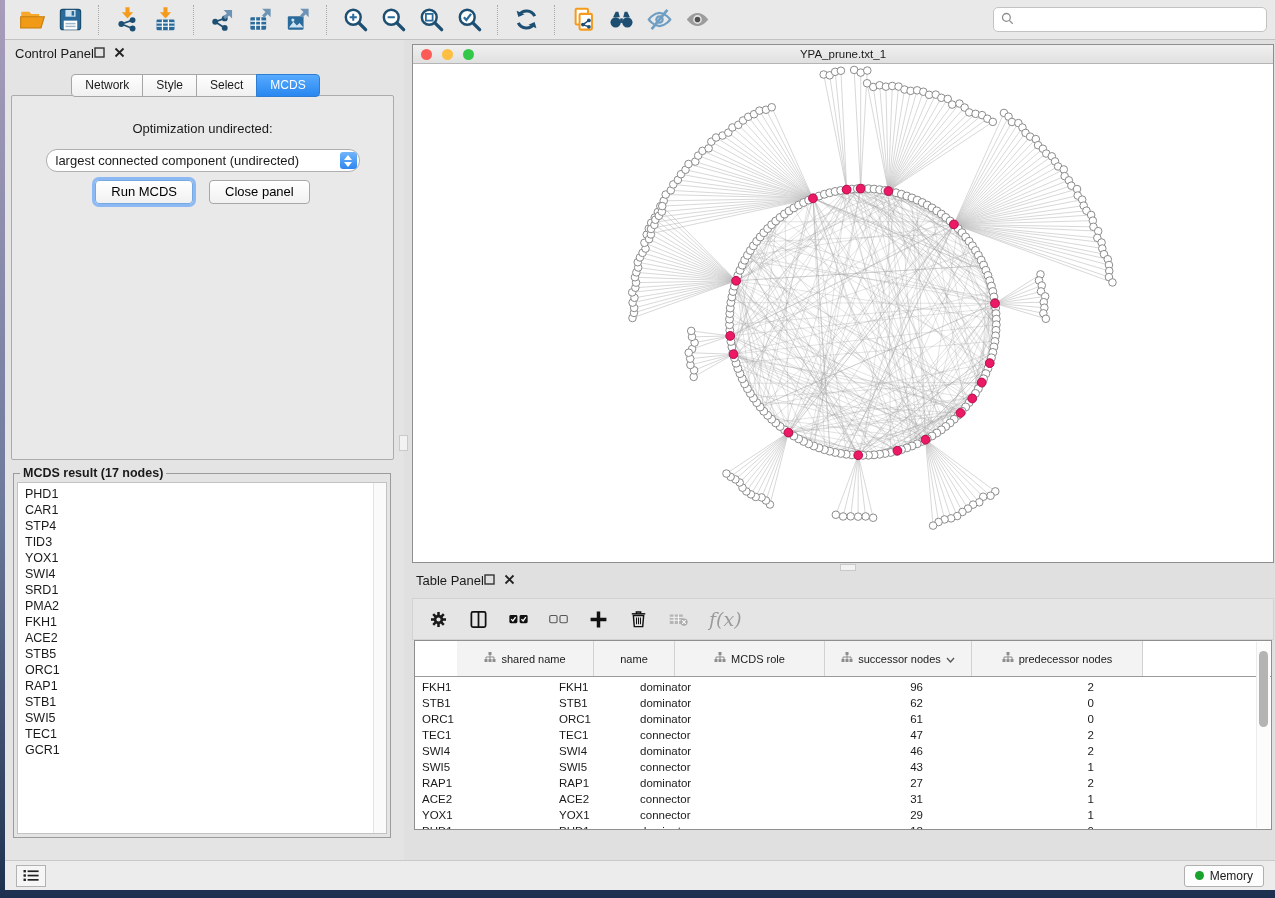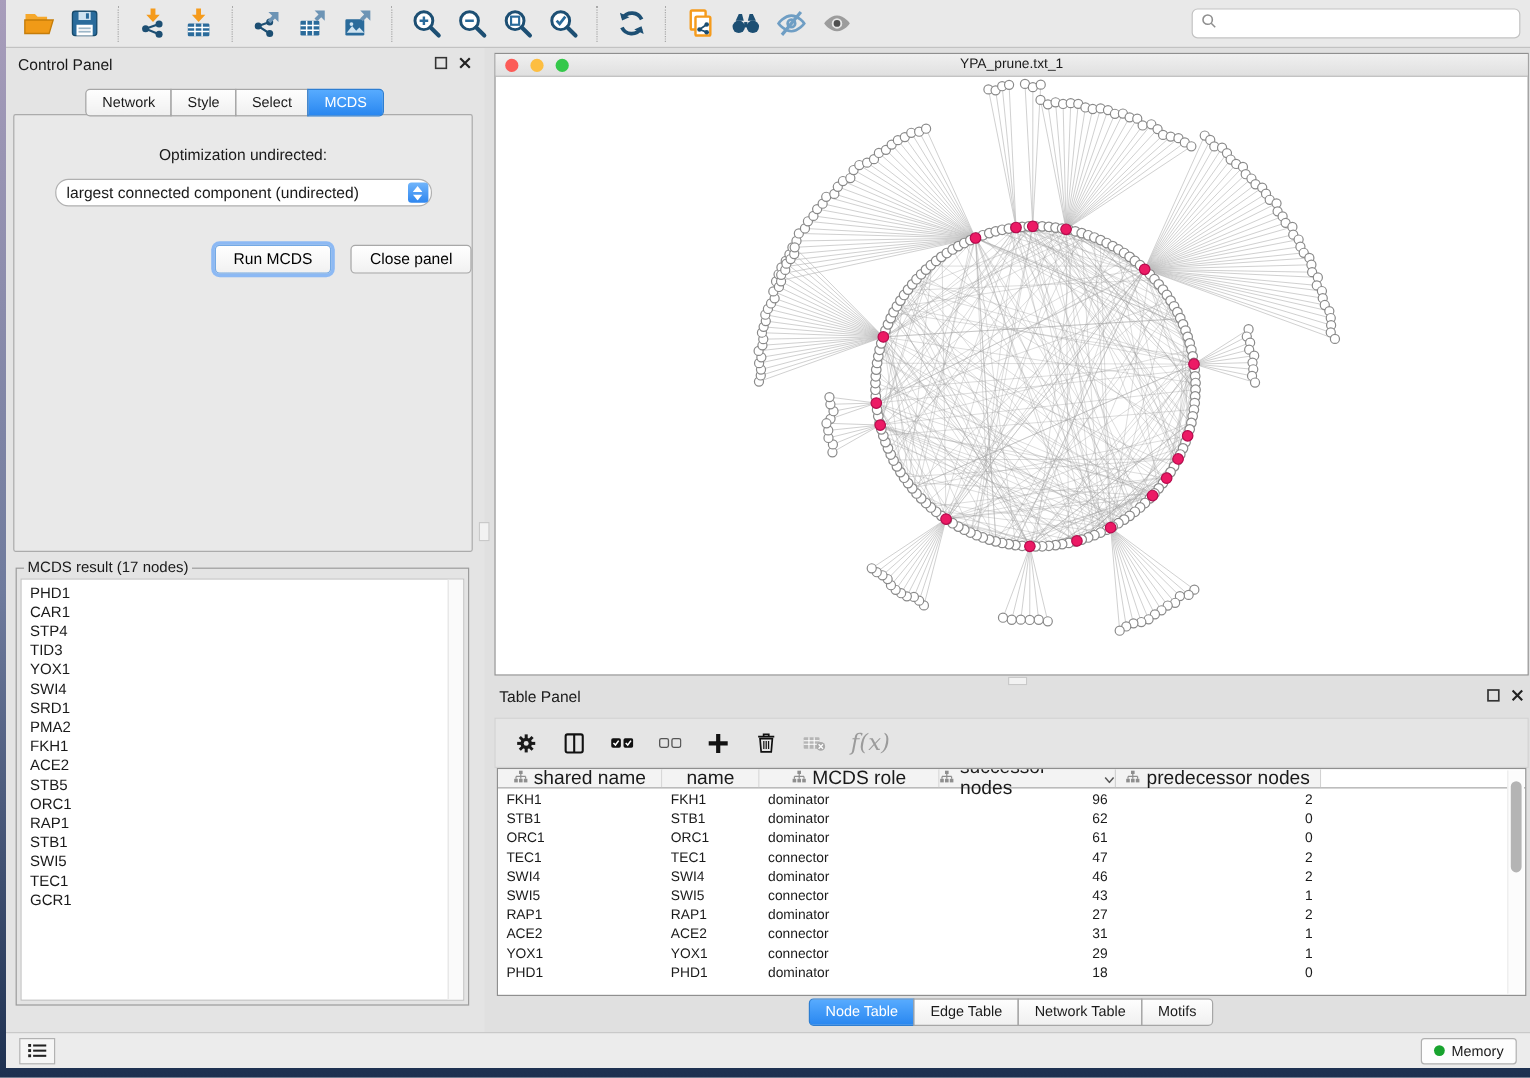--- a/index.html
+++ b/index.html
@@ -20,46 +20,46 @@
   .search-box { margin-left:auto; width:274px; height:25px; background:#fff; border:1px solid #c3c3c3;
     border-radius:5px; display:flex; align-items:center; padding:0 7px; gap:5px; }
   .search-box input { border:none; outline:none; flex:1; font-size:12px; background:transparent;
     font-family:"Liberation Sans",sans-serif; }
 
   
   .main { position:absolute; top:40px; left:0; right:0; bottom:30px; }
 
   
   .control-panel { position:absolute; left:0; top:0; width:398px; bottom:0; background:#e4e4e4; }
-  .panel-hdr { height:26px; display:flex; align-items:center; justify-content:space-between;
+  .panel-hdr { height:26px; display:flex; align-items:center; justify-content:flex-start;
     padding:0 10px; font-size:13px; }
   .panel-btns { display:flex; gap:9px; align-items:center; }
   .panel-btns svg { width:11px; height:11px; }
   .cp-tabs { position:absolute; top:34px; left:0; right:16px; display:flex; justify-content:center; z-index:2; }
   .tab { padding:3px 13px 4px; font-size:12px; background:linear-gradient(#fefefe,#f0f0f0);
     border:1px solid #a6a6a6; margin-left:-1px; color:#1a1a1a; cursor:default; }
   .tab:first-child { border-radius:4px 0 0 4px; }
   .tab:last-child  { border-radius:0 4px 4px 0; }
   .tab.selected { background:linear-gradient(#57abff,#2987f0); color:#fff; border-color:#2d7ed2; }
   .cp-box { position:absolute; left:6px; right:9px; top:55px; height:365px; background:#e9e9e9;
     border:1px solid #ababab; border-radius:2px; }
   .opt-label { text-align:center; margin-top:25px; font-size:13px; }
   .criterion { margin:13px auto 0; width:314px; height:23px; background:#fff; border:1px solid #b0b0b0;
     border-radius:11px; display:flex; align-items:center; font-size:13px; padding-left:9px; position:relative; }
   .stepper { position:absolute; right:2px; top:2px; bottom:2px; width:17px; border-radius:3px;
     background:linear-gradient(#71b5fb,#2e86ef); display:flex; flex-direction:column;
     align-items:center; justify-content:center; gap:2px; }
   .stepper svg { width:8px; height:5px; }
-  .btn-row { display:flex; justify-content:flex-end; gap:16px; margin-top:32px; }
+  .btn-row { display:flex; justify-content:center; gap:16px; margin-top:8px; }
   .btn { background:linear-gradient(#ffffff,#f1f1f1); border:1px solid #a8a8a8; border-radius:4px;
     font-size:13px; padding:3px 15px 4px; font-family:"Liberation Sans",sans-serif; }
   .btn.focus-ring { box-shadow:0 0 0 3px rgba(90,160,250,.65); border-color:#74a9e4; }
   fieldset.mcds { position:absolute; left:8px; right:12px; top:426px; bottom:22px;
     border:1px solid #9c9c9c; background:transparent; }
-  fieldset.mcds legend { font-size:12.5px; margin-left:6px; padding:0 3px; }
+  fieldset.mcds legend { font-size:12.5px; margin-left:6px; padding:0 3px;font-weight:bold; }
   .mcds-inner { position:absolute; left:3px; right:3px; top:2px; bottom:3px; background:#fff;
     border:1px solid #c2c2c2; overflow:hidden; }
   .mcds-scroll { position:absolute; top:0; bottom:0; right:0; width:13px; background:#fafafa;
     border-left:1px solid #e4e4e4; }
   .mcds-list { list-style:none; padding:3px 0 0 7px; font-size:12.5px; line-height:16px; }
 
   
   .right { position:absolute; left:399px; right:0; top:0; bottom:0; background:#e0e0e0; }
   .grip-v { position:absolute; left:-5px; top:395px; width:9px; height:16px; background:#f2f2f2;
     border:1px solid #c9c9c9; }
@@ -76,21 +76,21 @@
 
   
   .table-panel { position:absolute; left:8px; right:1px; top:527px; bottom:0; }
   .tp-toolbar { margin-top:5px; height:42px; background:#e5e5e5; border:1px solid #d2d2d2;
     display:flex; align-items:center; gap:21px; padding:0 16px; }
   .tp-toolbar .ti { display:flex; align-items:center; justify-content:center; }
   .ti svg { width:19px; height:19px; }
   .fx { font-family:"DejaVu Serif", serif; font-style:italic; font-size:19px; color:#9b9b9b; }
   .tp-table { position:absolute; left:2px; right:2px; top:73px; height:190px; background:#fff;
     border:1px solid #8f8f8f; overflow:hidden; }
-  .thead { display:flex; height:16px; border-bottom:1px solid #9a9a9a; font-size:16px; }
+  .thead { display:flex; height:36px; border-bottom:1px solid #9a9a9a; font-size:11px;padding-left:42px; }
   .th { display:flex; align-items:center; justify-content:center; gap:5px; border-right:1px solid #d2d2d2;
     background:#f3f3f3; height:100%; }
   .th.filler { background:#fff; border-right:none; flex:1; }
   .tbody { padding-top:2px; }
   .tr { display:flex; height:16px; align-items:center; font-size:11.5px; }
   .td { padding:0 7px; white-space:nowrap; overflow:hidden; }
   .td.num { text-align:right; }
   .v-scroll { position:absolute; right:1px; top:1px; bottom:1px; width:14px; background:#fcfcfc;
     border-left:1px solid #ececec; }
   .v-thumb { position:absolute; left:2px; right:2px; top:9px; height:76px; background:#b4b4b4; border-radius:5px; }
@@ -1323,26 +1323,20 @@
                 <div class="td" style="width: 150px;">dominator</div>
                 <div class="td num" style="width: 147px;">18</div>
                 <div class="td num" style="width: 171px;">0</div>
               </div>
             </div>
           <div class="v-scroll">
             <div class="v-thumb"></div>
           </div>
         </div>
 
-        <div class="tp-tabs" id="tp-tabs">
-            <div class="tab selected">Node Table</div>
-            <div class="tab">Edge Table</div>
-            <div class="tab">Network Table</div>
-            <div class="tab">Motifs</div>
-          </div>
       </div>
     </div>
   </div>
 
   <div class="status-bar">
     <span class="list-btn">
       <svg width="16" height="13" viewBox="0 0 16 13">
           <g fill="#222">
             <rect x="0.5" y="1" width="2.4" height="2.4"></rect>
             <rect x="0.5" y="5.3" width="2.4" height="2.4"></rect>

